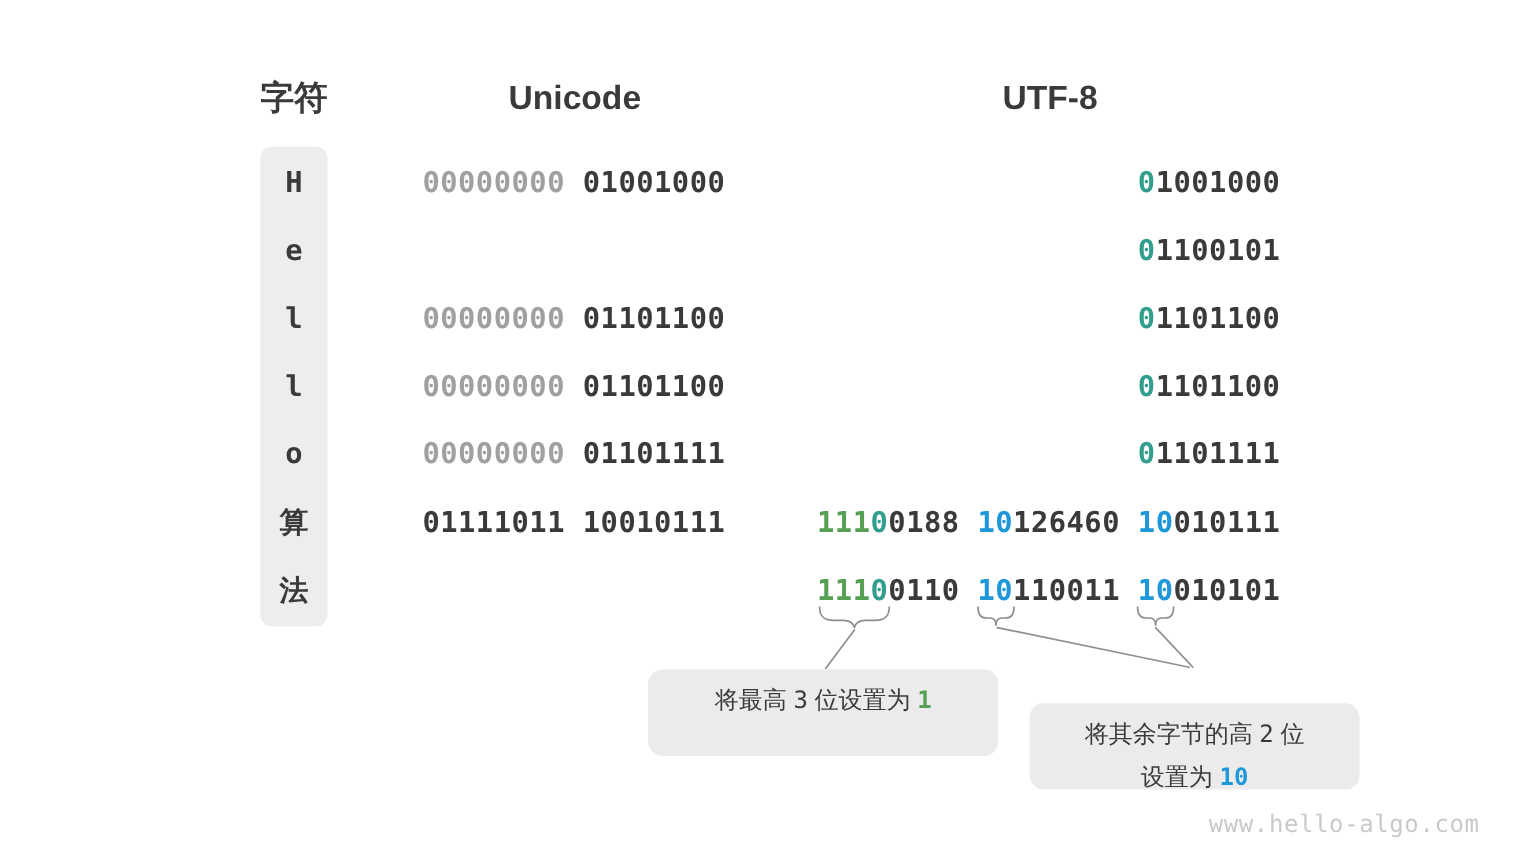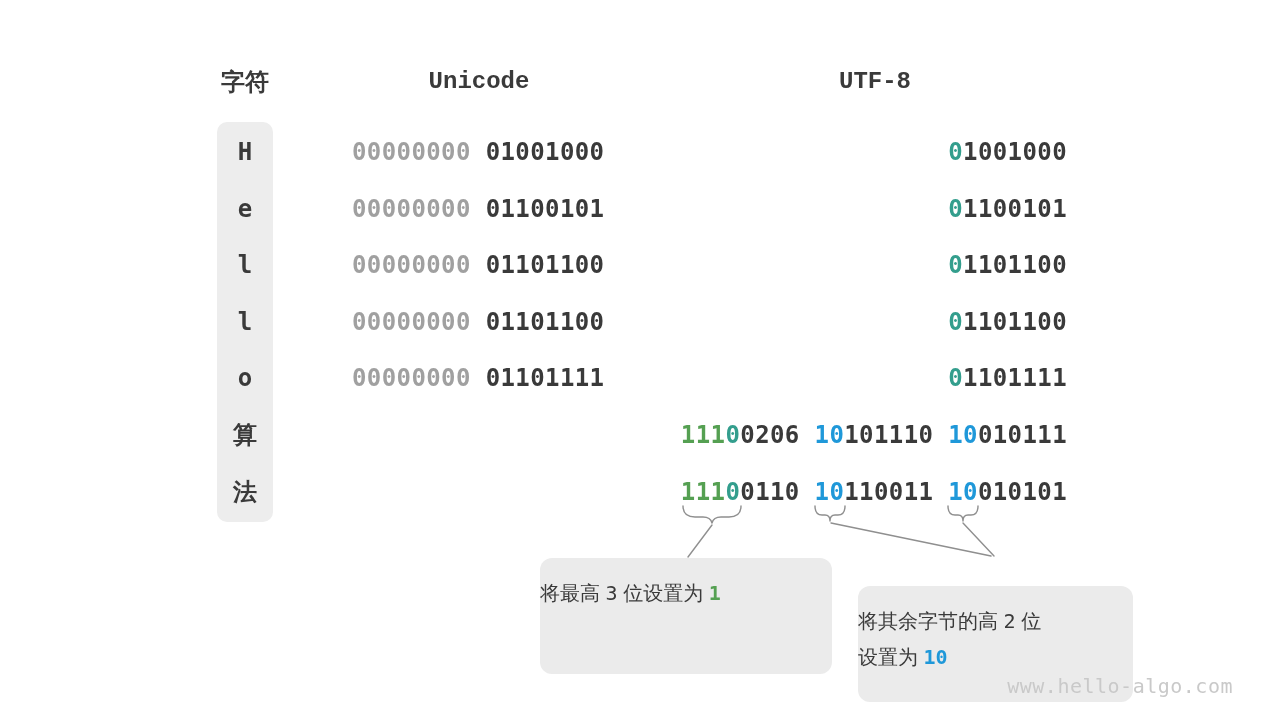--- a/index.html
+++ b/index.html
@@ -6,23 +6,23 @@
     --dark:#3a3a3a; --gray:#a0a0a0; --green:#55a052; --teal:#339e8d;
     --blue:#1f98d9; --box-bg:#ebebeb; --col-bg:#ededed; --line:#8f8f8f;
     --watermark:#c9c9c9;
   }
   html,body{margin:0;padding:0;}
   body{background:#fff;font-family:"Liberation Sans",sans-serif;}
   .canvas{position:relative;width:1280px;height:720px;background:#fff;overflow:hidden;}
 
   
   .hdr{position:absolute;top:67px;height:30px;line-height:30px;text-align:center;
-       font-weight:bold;font-size:24px;color:var(--dark);}
+       font-weight:bold;font-size:28px;color:var(--dark);}
   .hdr-char{left:217px;width:56px;font-family:"Liberation Sans",sans-serif;}
-  .hdr-mono{font-family:Liberation Mono, monospace;}
+  .hdr-mono{font-family:Liberation Sans, sans-serif;}
   .hdr-unicode{left:352px;width:254px;}
   .hdr-utf8{left:683px;width:384px;}
 
   
   .char-col-bg{position:absolute;left:217px;top:122px;width:56px;height:400px;
                background:var(--col-bg);border-radius:10px;}
 
   
   .rows{position:absolute;left:0;top:123.7px;width:1280px;}
   .enc-row{position:relative;height:56.6px;}
@@ -35,22 +35,22 @@
   .utf8-cell{position:absolute;right:213px;top:50%;transform:translateY(-50%);}
 
   .seg-dark{color:var(--dark);} .seg-gray{color:var(--gray);text-align:center;}
   .seg-green{color:var(--green);margin-top:20px;} .seg-teal{color:var(--teal);} .seg-blue{color:var(--blue);}
 
   
   .overlay{position:absolute;left:0;top:0;width:1280px;height:720px;pointer-events:none;}
   .overlay path{fill:none;stroke:var(--line);stroke-width:1.4;stroke-linecap:round;stroke-linejoin:round;}
 
   
-  .note{position:absolute;top:558px;height:116px;background:var(--box-bg);border-radius:12px;
-        box-sizing:border-box;padding-top:17px;text-align:left;color:var(--dark);font-size:20px;}
+  .note{position:absolute;top:558px;height:72px;background:var(--box-bg);border-radius:12px;
+        box-sizing:border-box;padding-top:7px;text-align:center;color:var(--dark);font-size:20px;}
   .note-left{left:540px;width:292px;}
   .note-right{left:858px;width:275px;margin-top:28px;}
   .note-line{height:36px;line-height:36px;white-space:pre;}
   .note .seg-text{font-family:"Liberation Sans",sans-serif;}
   .note .seg-num{font-family:"DejaVu Sans Mono",monospace;}
   .note .seg-green,.note .seg-blue{font-family:"DejaVu Sans Mono",monospace;font-weight:bold;}
 
   .watermark{position:absolute;right:47px;bottom:22px;font-family:"DejaVu Sans Mono",monospace;
              font-size:20px;letter-spacing:0.5px;color:var(--watermark);}
 </style>
@@ -66,41 +66,41 @@
   <div class="char-col-bg"></div>
 
   <div class="rows">
       <div class="enc-row">
         <span class="char-cell">H</span>
         <span class="unicode-cell binary"><span class="seg-gray">00000000</span><span class="seg-dark"> 01001000</span></span>
         <span class="utf8-cell binary"><span class="seg-teal">0</span><span class="seg-dark">1001000</span></span>
       </div>
       <div class="enc-row">
         <span class="char-cell">e</span>
-        <span class="unicode-cell binary"><span class="seg-gray">00000000</span><span class="seg-dark"> 01100101</span></span>
         <span class="utf8-cell binary"><span class="seg-teal">0</span><span class="seg-dark">1100101</span></span>
       </div>
       <div class="enc-row">
         <span class="char-cell">l</span>
         <span class="unicode-cell binary"><span class="seg-gray">00000000</span><span class="seg-dark"> 01101100</span></span>
         <span class="utf8-cell binary"><span class="seg-teal">0</span><span class="seg-dark">1101100</span></span>
       </div>
       <div class="enc-row">
         <span class="char-cell">l</span>
         <span class="unicode-cell binary"><span class="seg-gray">00000000</span><span class="seg-dark"> 01101100</span></span>
         <span class="utf8-cell binary"><span class="seg-teal">0</span><span class="seg-dark">1101100</span></span>
       </div>
       <div class="enc-row">
         <span class="char-cell">o</span>
         <span class="unicode-cell binary"><span class="seg-gray">00000000</span><span class="seg-dark"> 01101111</span></span>
         <span class="utf8-cell binary"><span class="seg-teal">0</span><span class="seg-dark">1101111</span></span>
       </div>
       <div class="enc-row">
         <span class="char-cell">算</span>
-        <span class="utf8-cell binary"><span class="seg-green">111</span><span class="seg-teal">0</span><span class="seg-dark">0206 </span><span class="seg-blue">10</span><span class="seg-dark">101110 </span><span class="seg-blue">10</span><span class="seg-dark">010111</span></span>
+        <span class="unicode-cell binary"><span class="seg-dark">01111011 10010111</span></span>
+        <span class="utf8-cell binary"><span class="seg-green">111</span><span class="seg-teal">0</span><span class="seg-dark">0188 </span><span class="seg-blue">10</span><span class="seg-dark">126460 </span><span class="seg-blue">10</span><span class="seg-dark">010111</span></span>
       </div>
       <div class="enc-row">
         <span class="char-cell">法</span>
         <span class="utf8-cell binary"><span class="seg-green">111</span><span class="seg-teal">0</span><span class="seg-dark">0110 </span><span class="seg-blue">10</span><span class="seg-dark">110011 </span><span class="seg-blue">10</span><span class="seg-dark">010101</span></span>
       </div>
     </div>
 
   <svg class="overlay" viewBox="0 0 1280 720">
     <path d="M683,506 C683,514 687,517 695,517 L703,517 C708,517 711,519 712,523 C713,519 716,517 721,517 L729,517 C737,517 741,514 741,506"></path>
     <path d="M815,506 C815,512 817,515 822,515 L825,515 C828,515 830,517 830,521 C830,517 832,515 835,515 L838,515 C843,515 845,512 845,506"></path>

